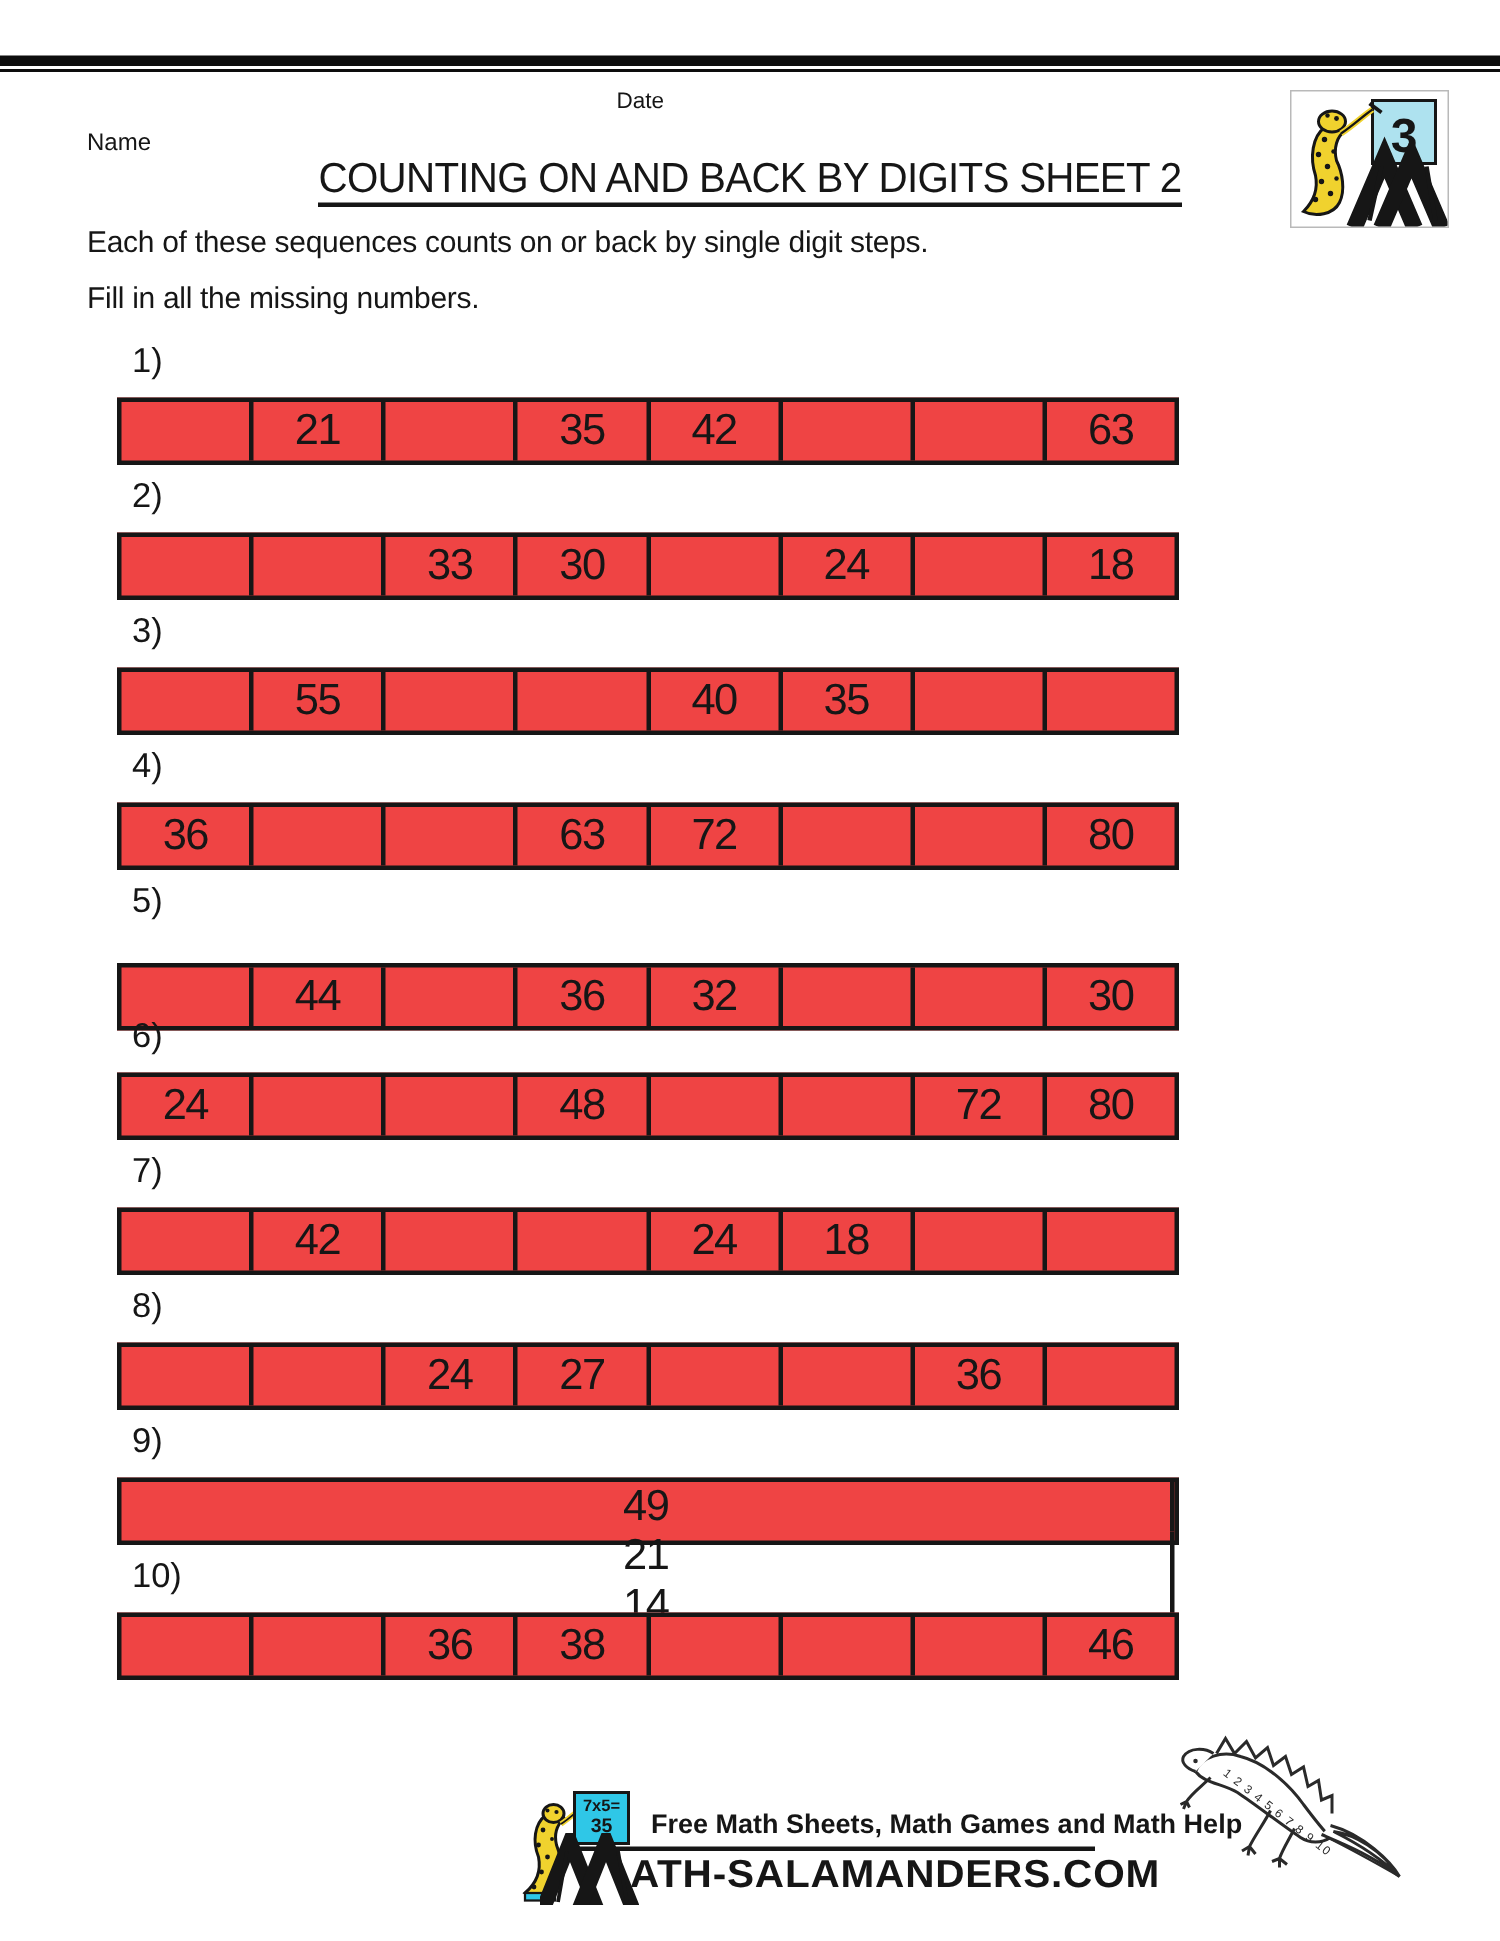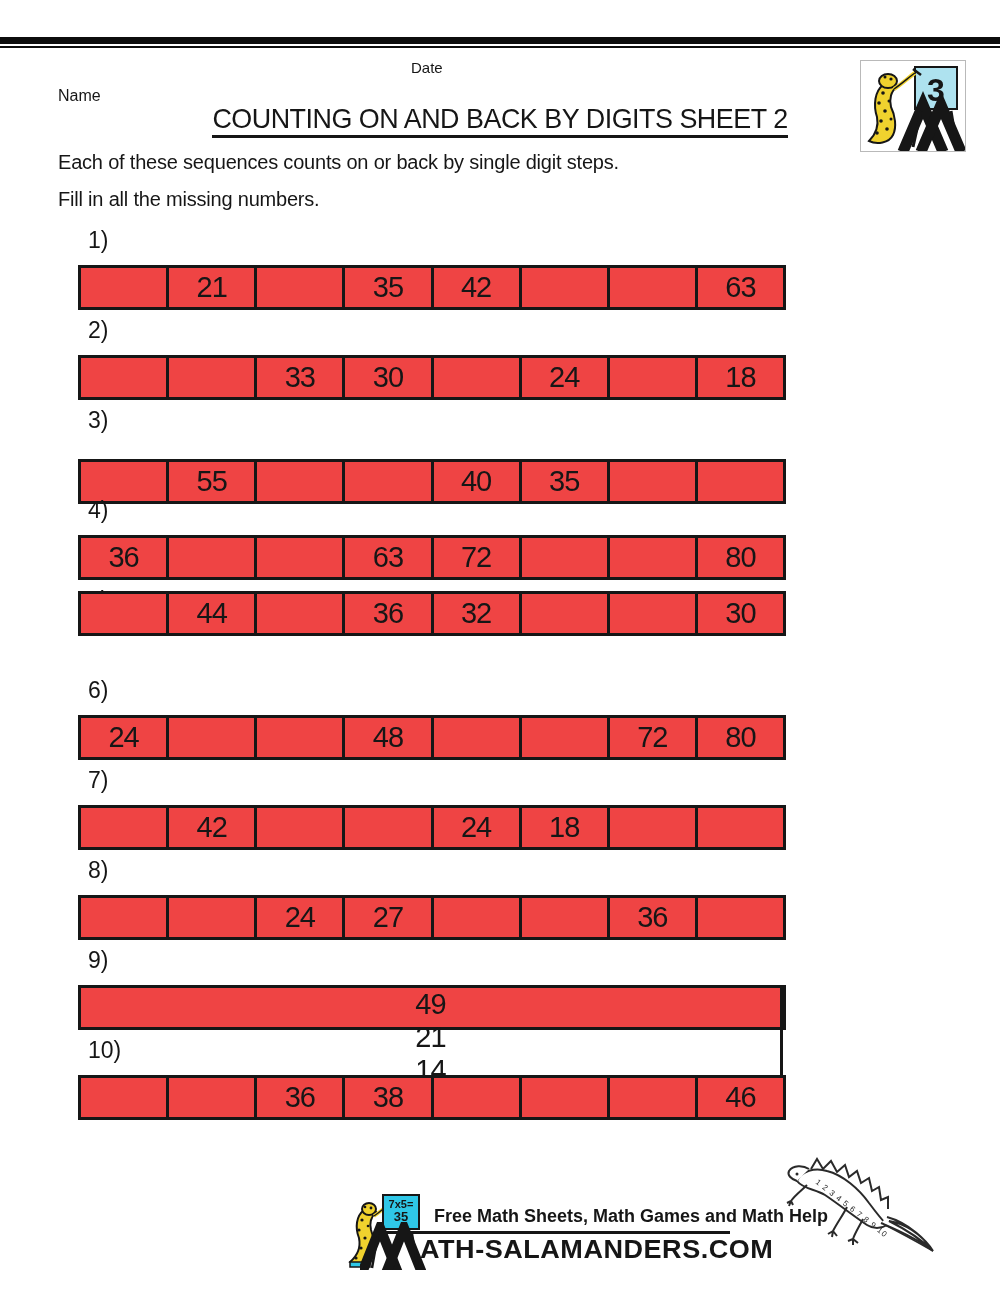--- a/index.html
+++ b/index.html
@@ -128,21 +128,21 @@
       <div class="cell"></div>
       <div class="cell">33</div>
       <div class="cell">30</div>
       <div class="cell"></div>
       <div class="cell">24</div>
       <div class="cell"></div>
       <div class="cell">18</div>
     </div>
 
   <div class="problem-label" style="top: 407px;">3)</div>
-  <div class="row-table" style="top: 459px;">
+  <div class="row-table" style="top: 445px;">
       <div class="cell"></div>
       <div class="cell">55</div>
       <div class="cell"></div>
       <div class="cell"></div>
       <div class="cell">40</div>
       <div class="cell">35</div>
       <div class="cell"></div>
       <div class="cell"></div>
     </div>
 
@@ -152,21 +152,21 @@
       <div class="cell"></div>
       <div class="cell"></div>
       <div class="cell">63</div>
       <div class="cell">72</div>
       <div class="cell"></div>
       <div class="cell"></div>
       <div class="cell">80</div>
     </div>
 
   <div class="problem-label" style="top: 587px;">5)</div>
-  <div class="row-table" style="top: 591px;">
+  <div class="row-table" style="top: 642px;">
       <div class="cell"></div>
       <div class="cell">44</div>
       <div class="cell"></div>
       <div class="cell">36</div>
       <div class="cell">32</div>
       <div class="cell"></div>
       <div class="cell"></div>
       <div class="cell">30</div>
     </div>
 

